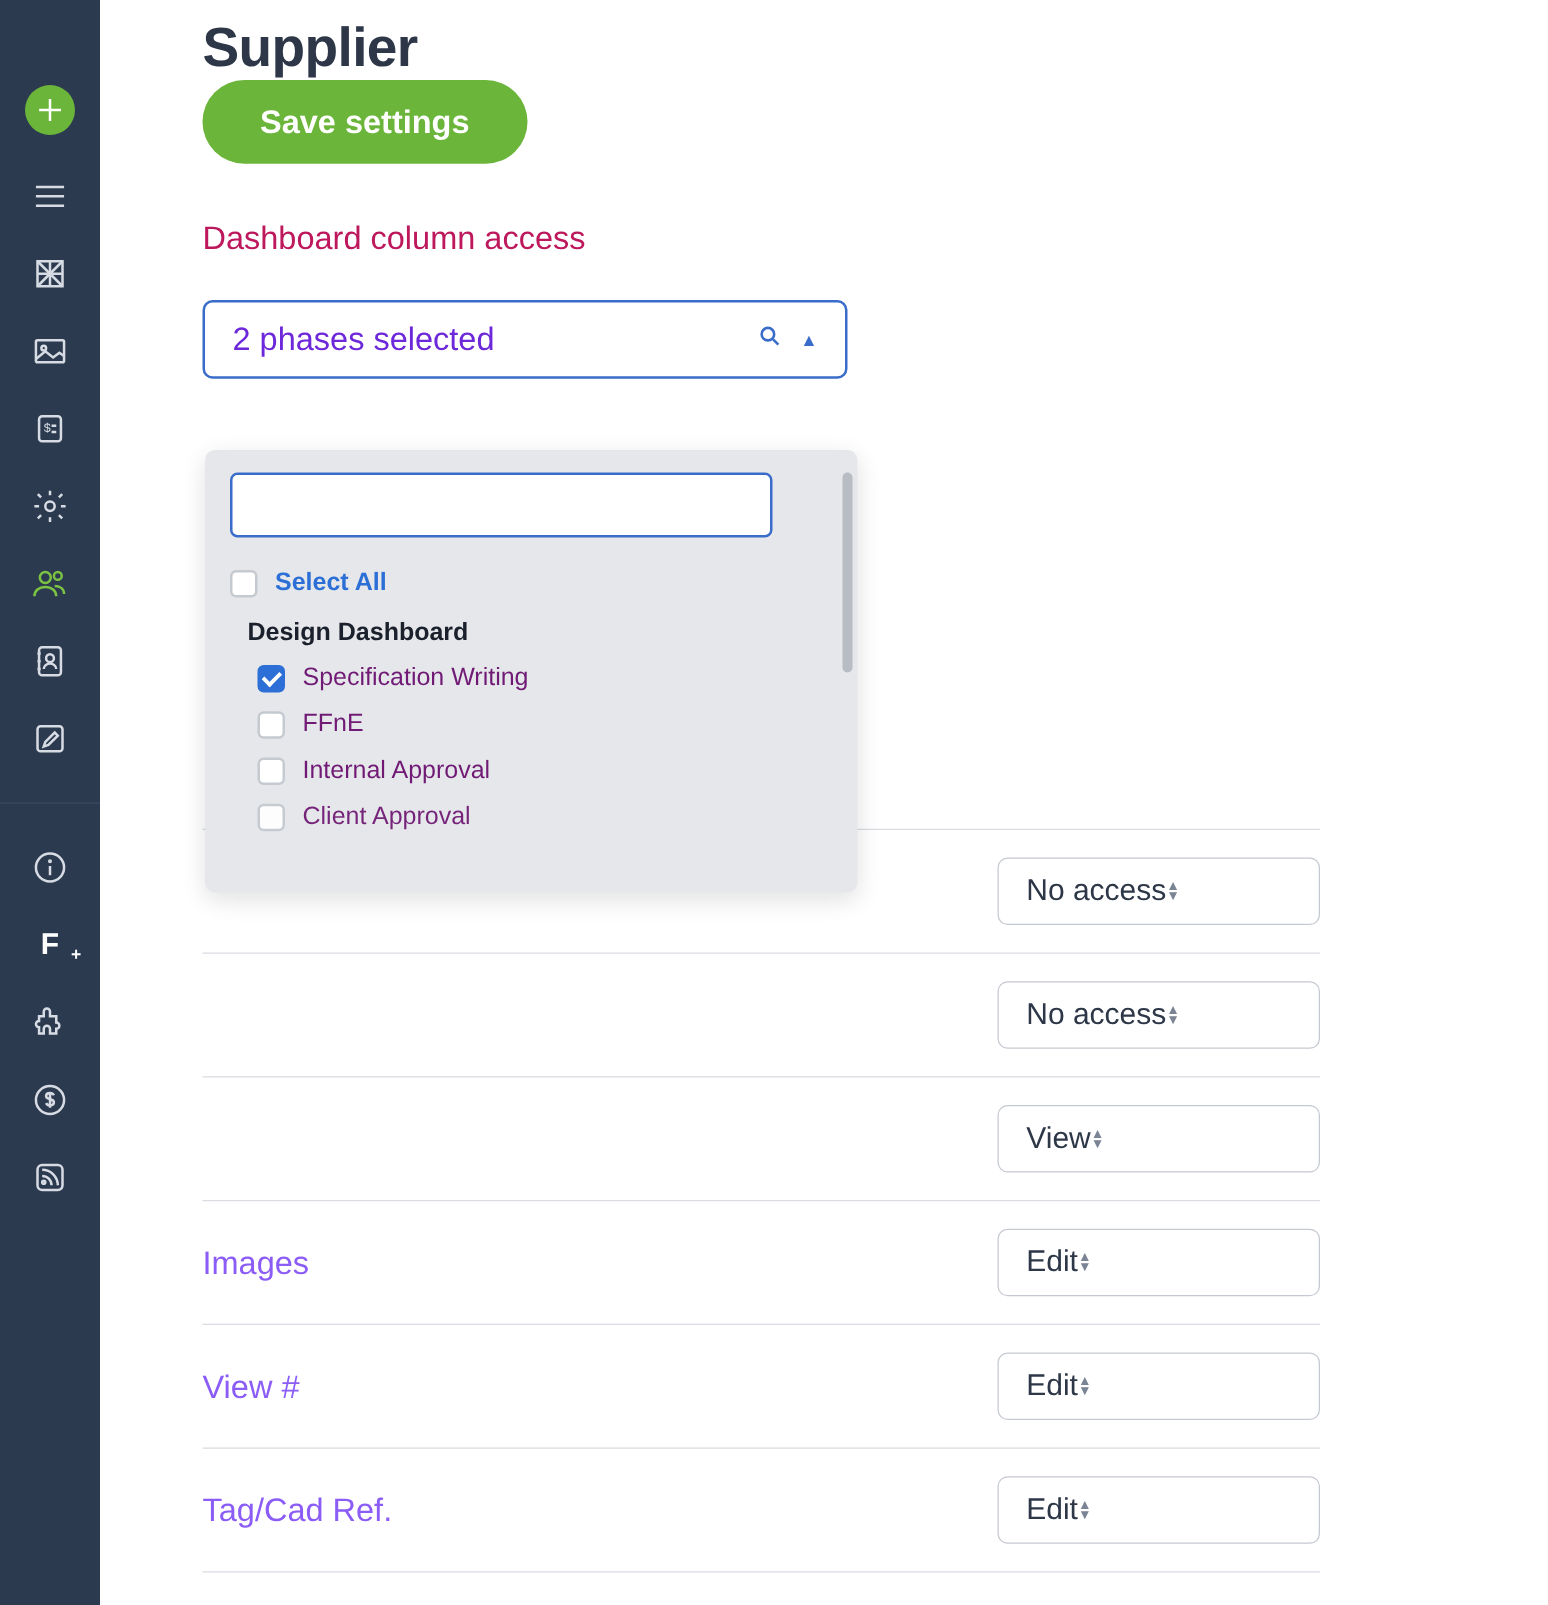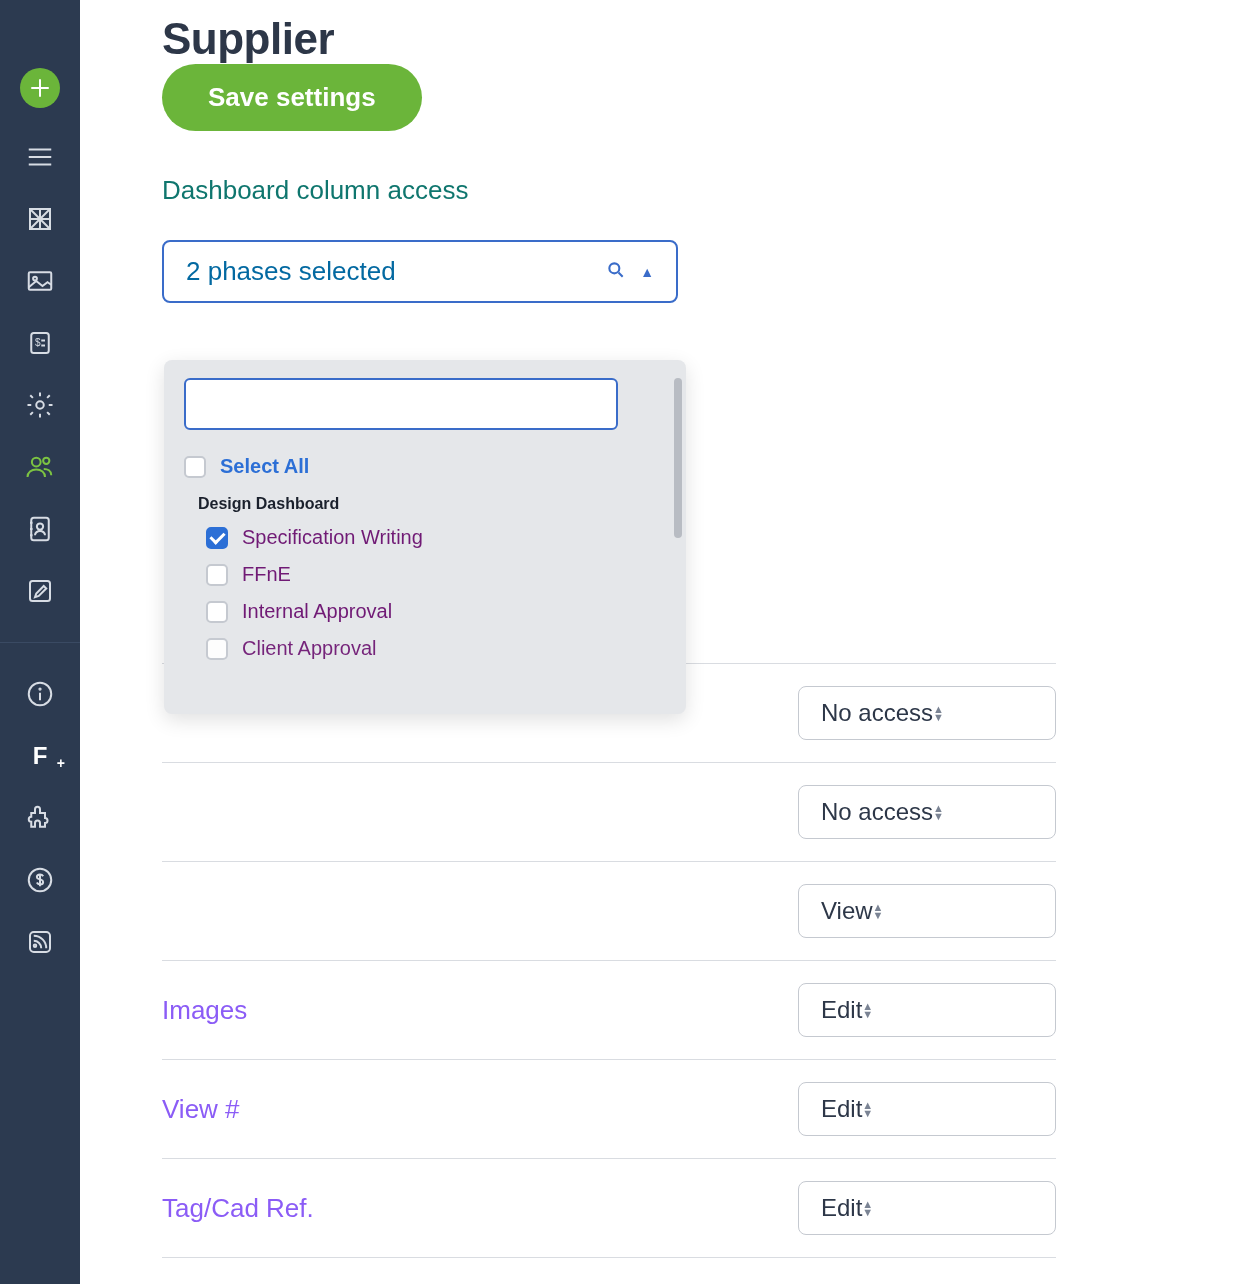--- a/index.html
+++ b/index.html
@@ -65,37 +65,37 @@
     border: none;
     font-size: 26px;
     font-weight: 600;
     padding: 18px 46px;
     border-radius: 38px;
     cursor: pointer;
   }
   .section-label {
     margin-top: 44px;
     font-size: 26px;
-    color: #0f766e;
+    color: #be185d;
     font-weight: 500;
   }
 
   .phase-select {
     margin-top: 34px;
     width: 516px;
     border: 2px solid #3a6cc9;
     border-radius: 8px;
     padding: 14px 22px;
     display: flex;
     align-items: center;
     justify-content: space-between;
     background: #fff;
     position: relative;
   }
-  .phase-select-text { color: #0369a1; font-size: 26px; }
+  .phase-select-text { color: #6d28d9; font-size: 26px; }
   .phase-select-icons { display: flex; align-items: center; gap: 14px; color: #3a6cc9; }
 
   .dropdown {
     position: absolute;
     top: 360px;
     left: 164px;
     width: 522px;
     height: 354px;
     background: #e5e7ea;
     border-radius: 8px;
@@ -146,21 +146,21 @@
     width: 6px; height: 11px;
     border: solid #fff;
     border-width: 0 3px 3px 0;
     transform: rotate(45deg) translate(-1px, -1px);
   }
   .dd-select-all { color: #2c6fd6; font-weight: 600; }
   .dd-group-label {
     font-weight: 700;
     color: #1a202c;
     padding: 10px 0 6px 14px;
-    font-size: 16px;
+    font-size: 20px;
   }
   .dd-option { padding-left: 22px; color: #701a75; }
   .dd-row.cut { opacity: 0.95; }
 
   .rows-container {
     margin-top: 360px;
     width: 894px;
   }
   .field-row {
     display: flex;

